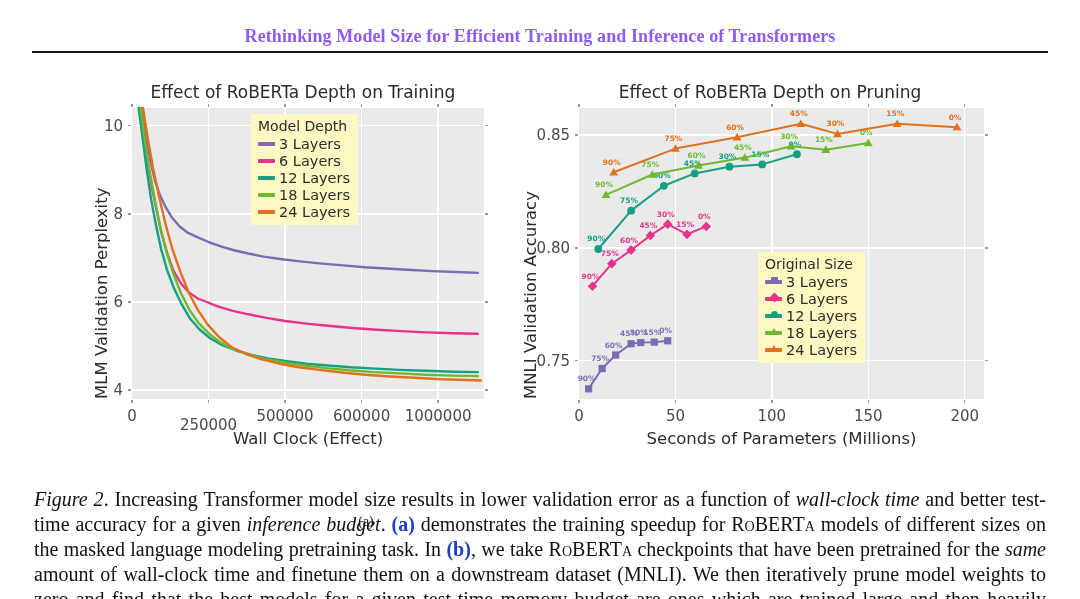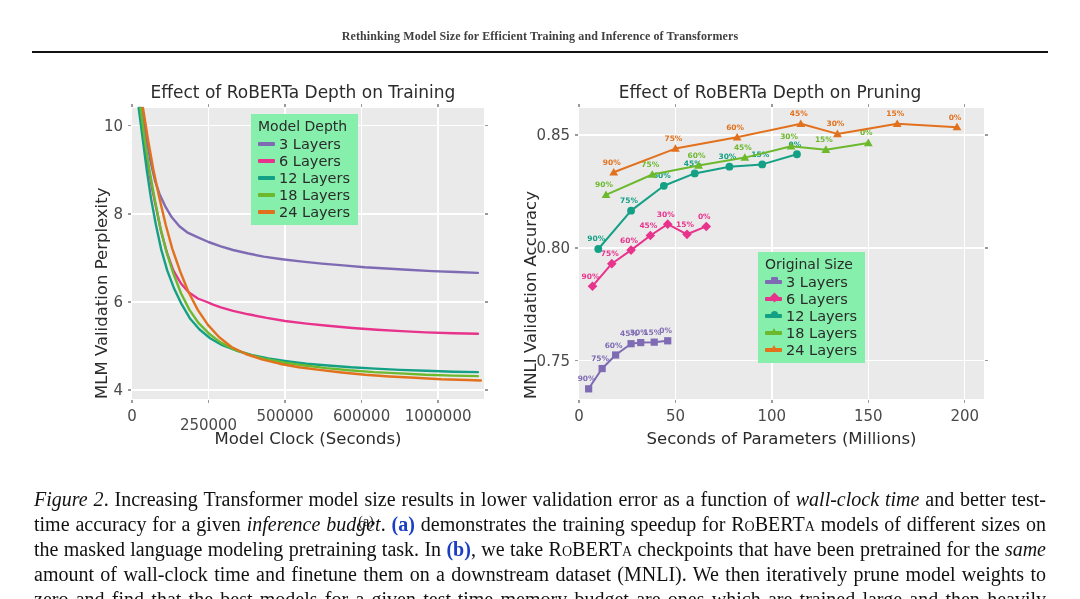--- a/index.html
+++ b/index.html
@@ -13,22 +13,22 @@
   .page{position:relative;width:1080px;height:599px;}
 
   
   .header{
     position:absolute;left:0;top:26px;width:1080px;
     text-align:center;
   }
   .header-title{
     font-family:"Liberation Serif", serif;
     font-weight:bold;
-    font-size:12px;
-    color:#404040;
+    font-size:18px;
+    color:#8b5cf6;
     letter-spacing:0.1px;
   }
   .header-rule{
     position:absolute;left:32px;top:51px;width:1016px;height:2px;
     background:#111111;
   }
 
   
   .figure{position:absolute;left:0;top:62px;width:983px;height:415px;}
   .panel{position:absolute;top:0;height:415px;}
@@ -81,21 +81,21 @@
     white-space:nowrap;
   }
   .ylabel{
     transform-origin:0 0;
     transform:rotate(-90deg);
   }
 
   
   .legend{
     position:absolute;
-    background:#86efac;
+    background:#fef9c3;
     padding:4px 8px 5px 7px;
     box-sizing:border-box;
   }
   .legend-title{
     font-family:"DejaVu Sans", sans-serif;
     font-size:14px;color:#2b2b2b;
     margin-bottom:1px;
     white-space:nowrap;
   }
   .legend-row{
@@ -206,21 +206,21 @@
           <div class="tickmark tm-x" style="left: 206.343px; top: 338px;"></div>
           <div class="tickmark tm-x" style="left: 206.343px; top: 42px;"></div>
           <div class="xtick" style="left: 283.565px; top: 345px;">600000</div>
           <div class="tickmark tm-x" style="left: 282.865px; top: 338px;"></div>
           <div class="tickmark tm-x" style="left: 282.865px; top: 42px;"></div>
           <div class="xtick" style="left: 360.087px; top: 345px;">1000000</div>
           <div class="tickmark tm-x" style="left: 359.387px; top: 338px;"></div>
           <div class="tickmark tm-x" style="left: 359.387px; top: 42px;"></div>
         </div>
 
-      <div class="axis-label" id="xlab-a" style="left: 230px; top: 367px; transform: translateX(-50%);">Model Clock (Seconds)</div>
+      <div class="axis-label" id="xlab-a" style="left: 230px; top: 367px; transform: translateX(-50%);">Wall Clock (Effect)</div>
       <div class="axis-label ylabel" id="ylab-a" style="left: 14px; top: 337px;">MLM Validation Perplexity</div>
 
       <div class="legend legend-a" id="legend-a">
         <div class="legend-title">Model Depth</div>
       <div class="legend-row">
             <span class="legend-swatch" style="background: rgb(126, 107, 179); color: rgb(126, 107, 179);"></span>
             <span class="legend-label">3 Layers</span>
           </div>
           <div class="legend-row">
             <span class="legend-swatch" style="background: rgb(232, 51, 140); color: rgb(232, 51, 140);"></span>

